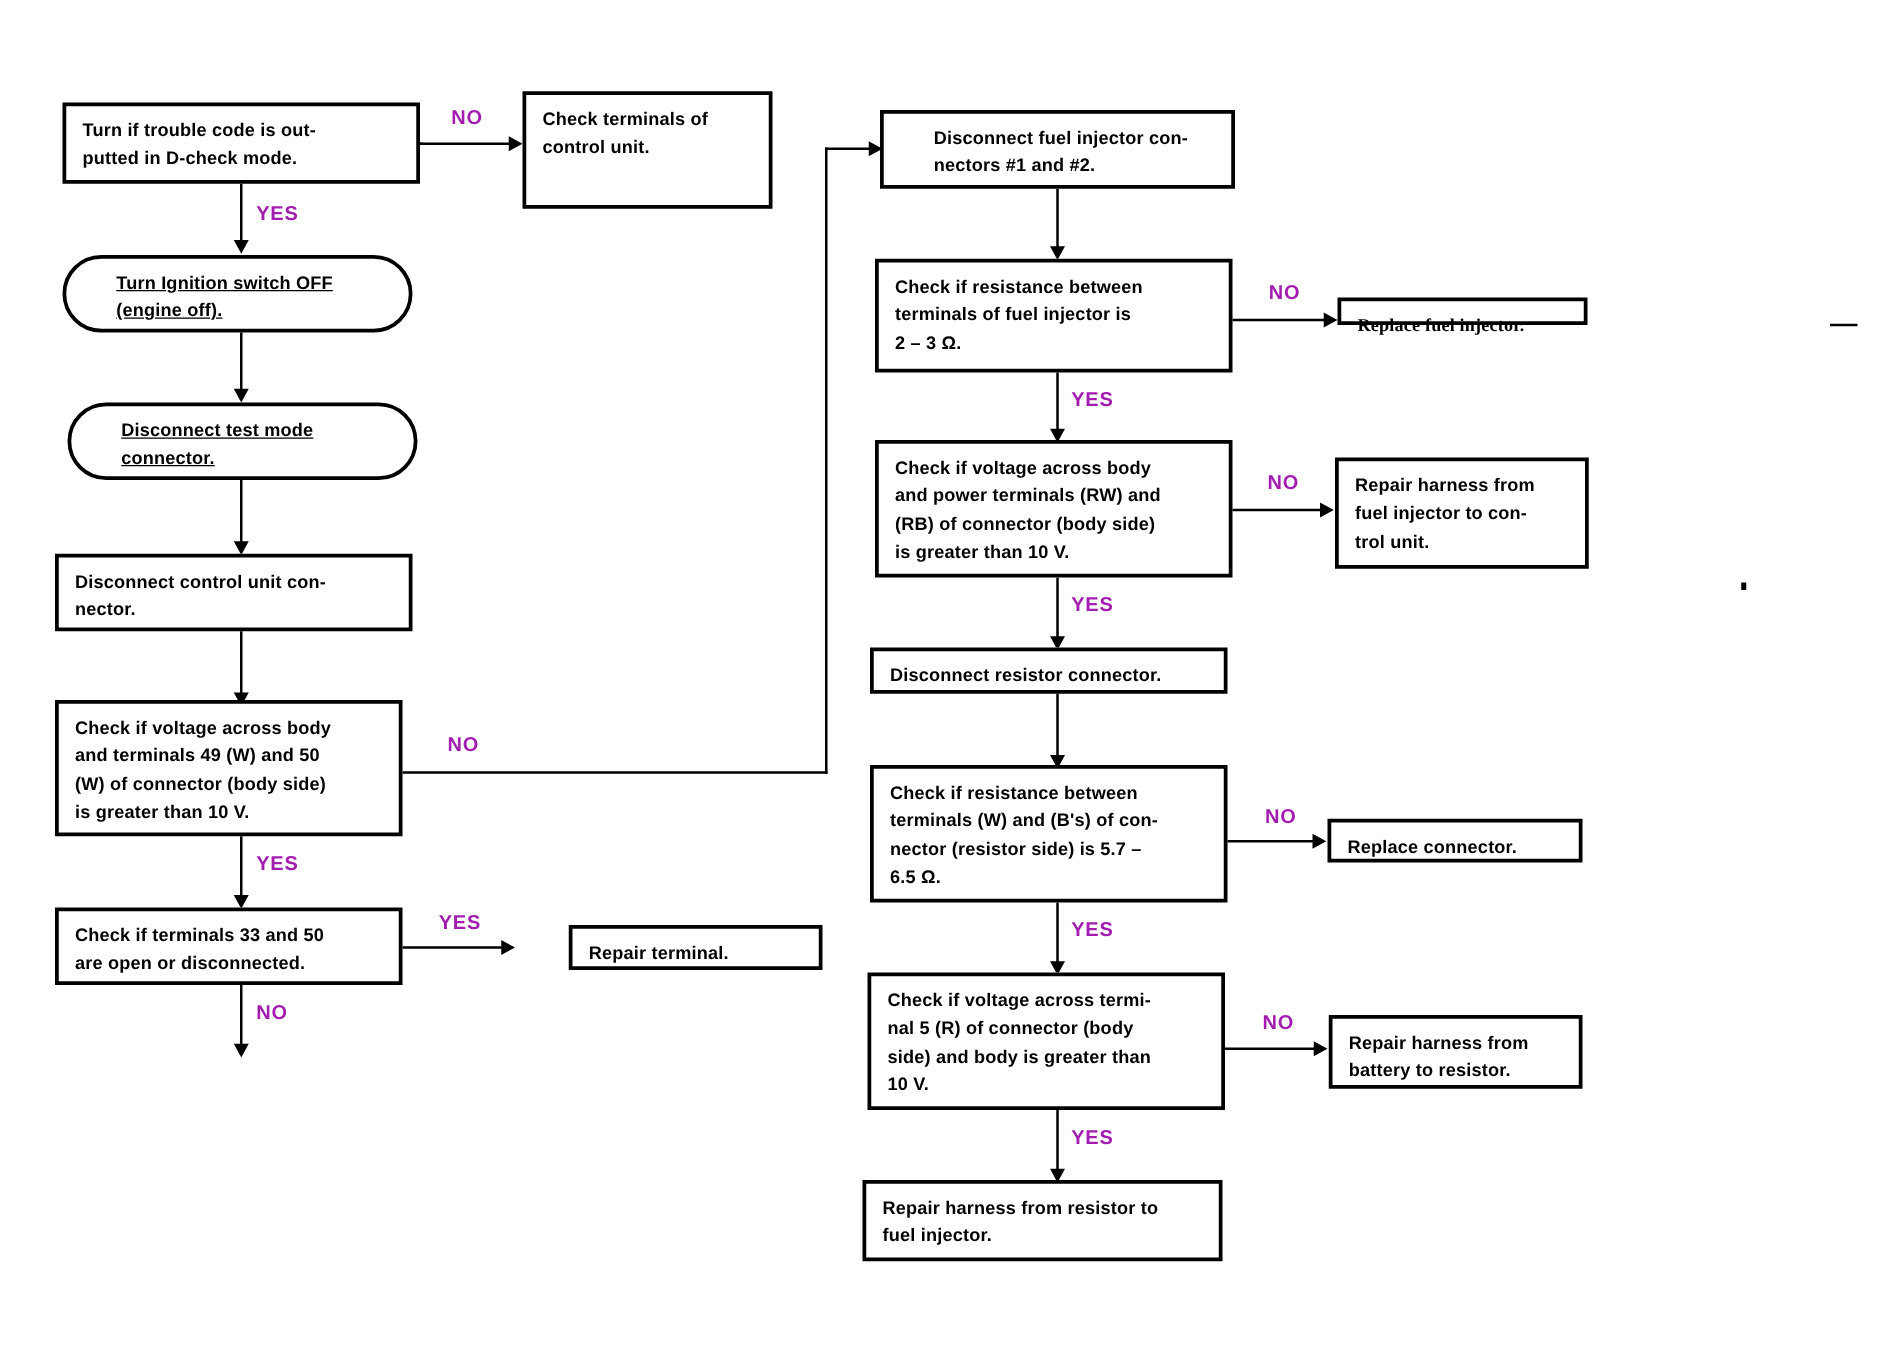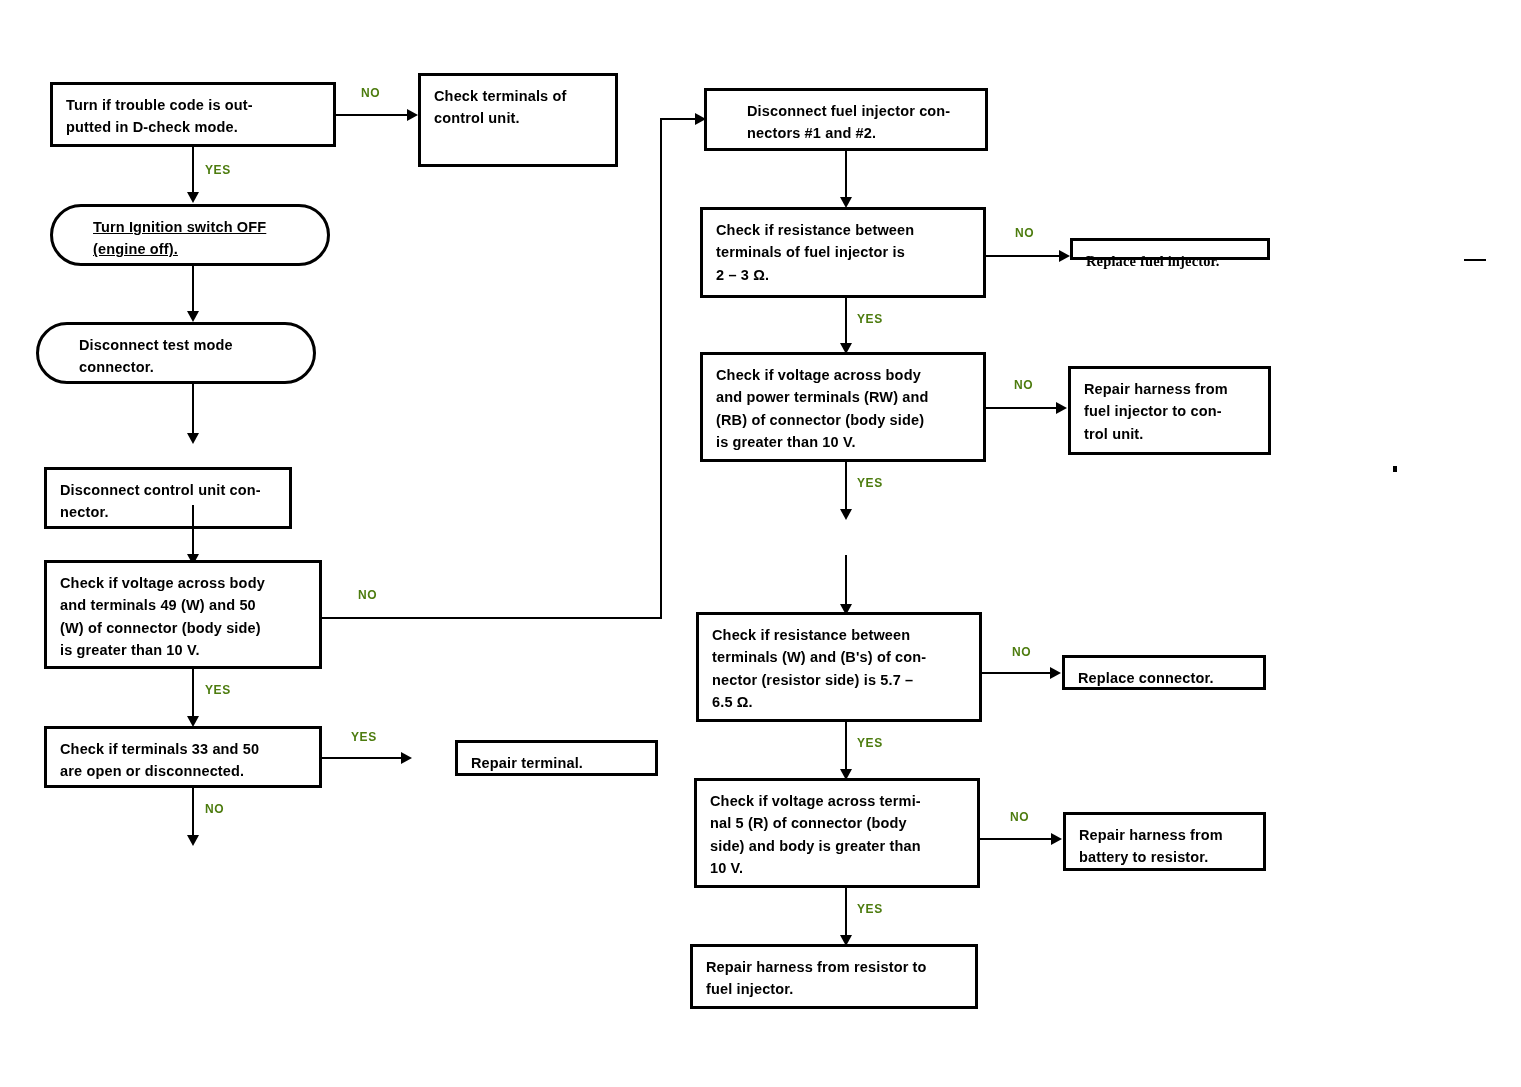--- a/index.html
+++ b/index.html
@@ -51,23 +51,23 @@
     border-right: 6px solid transparent;
     border-top: 11px solid #000000;
   }
   .arrow.right {
     border-top: 6px solid transparent;
     border-bottom: 6px solid transparent;
     border-left: 11px solid #000000;
   }
   .edge-label {
     position: absolute;
-    font-size: 12px;
+    font-size: 16px;
     font-weight: 700;
-    color: #4d7c0f;
+    color: #a21caf;
     letter-spacing: 0.6px;
     white-space: nowrap;
   }
   
   .artifact {
     position: absolute;
     background: #000000;
   }
 </style>
 </head>
@@ -89,27 +89,27 @@
   <div class="seg v" style="left:192px; top:147px; height:50px;"></div>
   <div class="arrow down" style="left:187px; top:192px;"></div>
   <div class="edge-label" style="left:205px; top:163px;">YES</div>
 
   <div class="node terminal" style="left:50px; top:204px; width:280px; height:62px;text-decoration:underline;">Turn Ignition switch OFF
 (engine off).</div>
 
   <div class="seg v" style="left:192px; top:266px; height:50px;"></div>
   <div class="arrow down" style="left:187px; top:311px;"></div>
 
-  <div class="node terminal" style="left:36px; top:322px; width:280px; height:62px;">Disconnect test mode
+  <div class="node terminal" style="left:54px; top:322px; width:280px; height:62px;text-decoration:underline;">Disconnect test mode
 connector.</div>
 
   <div class="seg v" style="left:192px; top:384px; height:54px;"></div>
   <div class="arrow down" style="left:187px; top:433px;"></div>
 
-  <div class="node" style="left:44px; top:443px; width:248px; height:62px;margin-top:24px;">Disconnect control unit con-
+  <div class="node" style="left:44px; top:443px; width:286px; height:62px;">Disconnect control unit con-
 nector.</div>
 
   <div class="seg v" style="left:192px; top:505px; height:54px;"></div>
   <div class="arrow down" style="left:187px; top:554px;"></div>
 
   <div class="node" style="left:44px; top:560px; width:278px; height:109px;">Check if voltage across body
 and terminals 49 (W) and 50
 (W) of connector (body side)
 is greater than 10 V.</div>
 
@@ -167,20 +167,21 @@
   <div class="arrow right" style="left:1056px; top:402px;"></div>
 
   <div class="node" style="left:1068px; top:366px; width:203px; height:89px;">Repair harness from
 fuel injector to con-
 trol unit.</div>
 
   <div class="seg v" style="left:845px; top:462px; height:52px;"></div>
   <div class="arrow down" style="left:840px; top:509px;"></div>
   <div class="edge-label" style="left:857px; top:476px;">YES</div>
 
+  <div class="node" style="left:696px; top:518px; width:286px; height:37px;">Disconnect resistor connector.</div>
 
   <div class="seg v" style="left:845px; top:555px; height:54px;"></div>
   <div class="arrow down" style="left:840px; top:604px;"></div>
 
   <div class="node" style="left:696px; top:612px; width:286px; height:110px;">Check if resistance between
 terminals (W) and (B's) of con-
 nector (resistor side) is 5.7 –
 6.5 Ω.</div>
 
   <div class="edge-label" style="left:1012px; top:645px;">NO</div>

